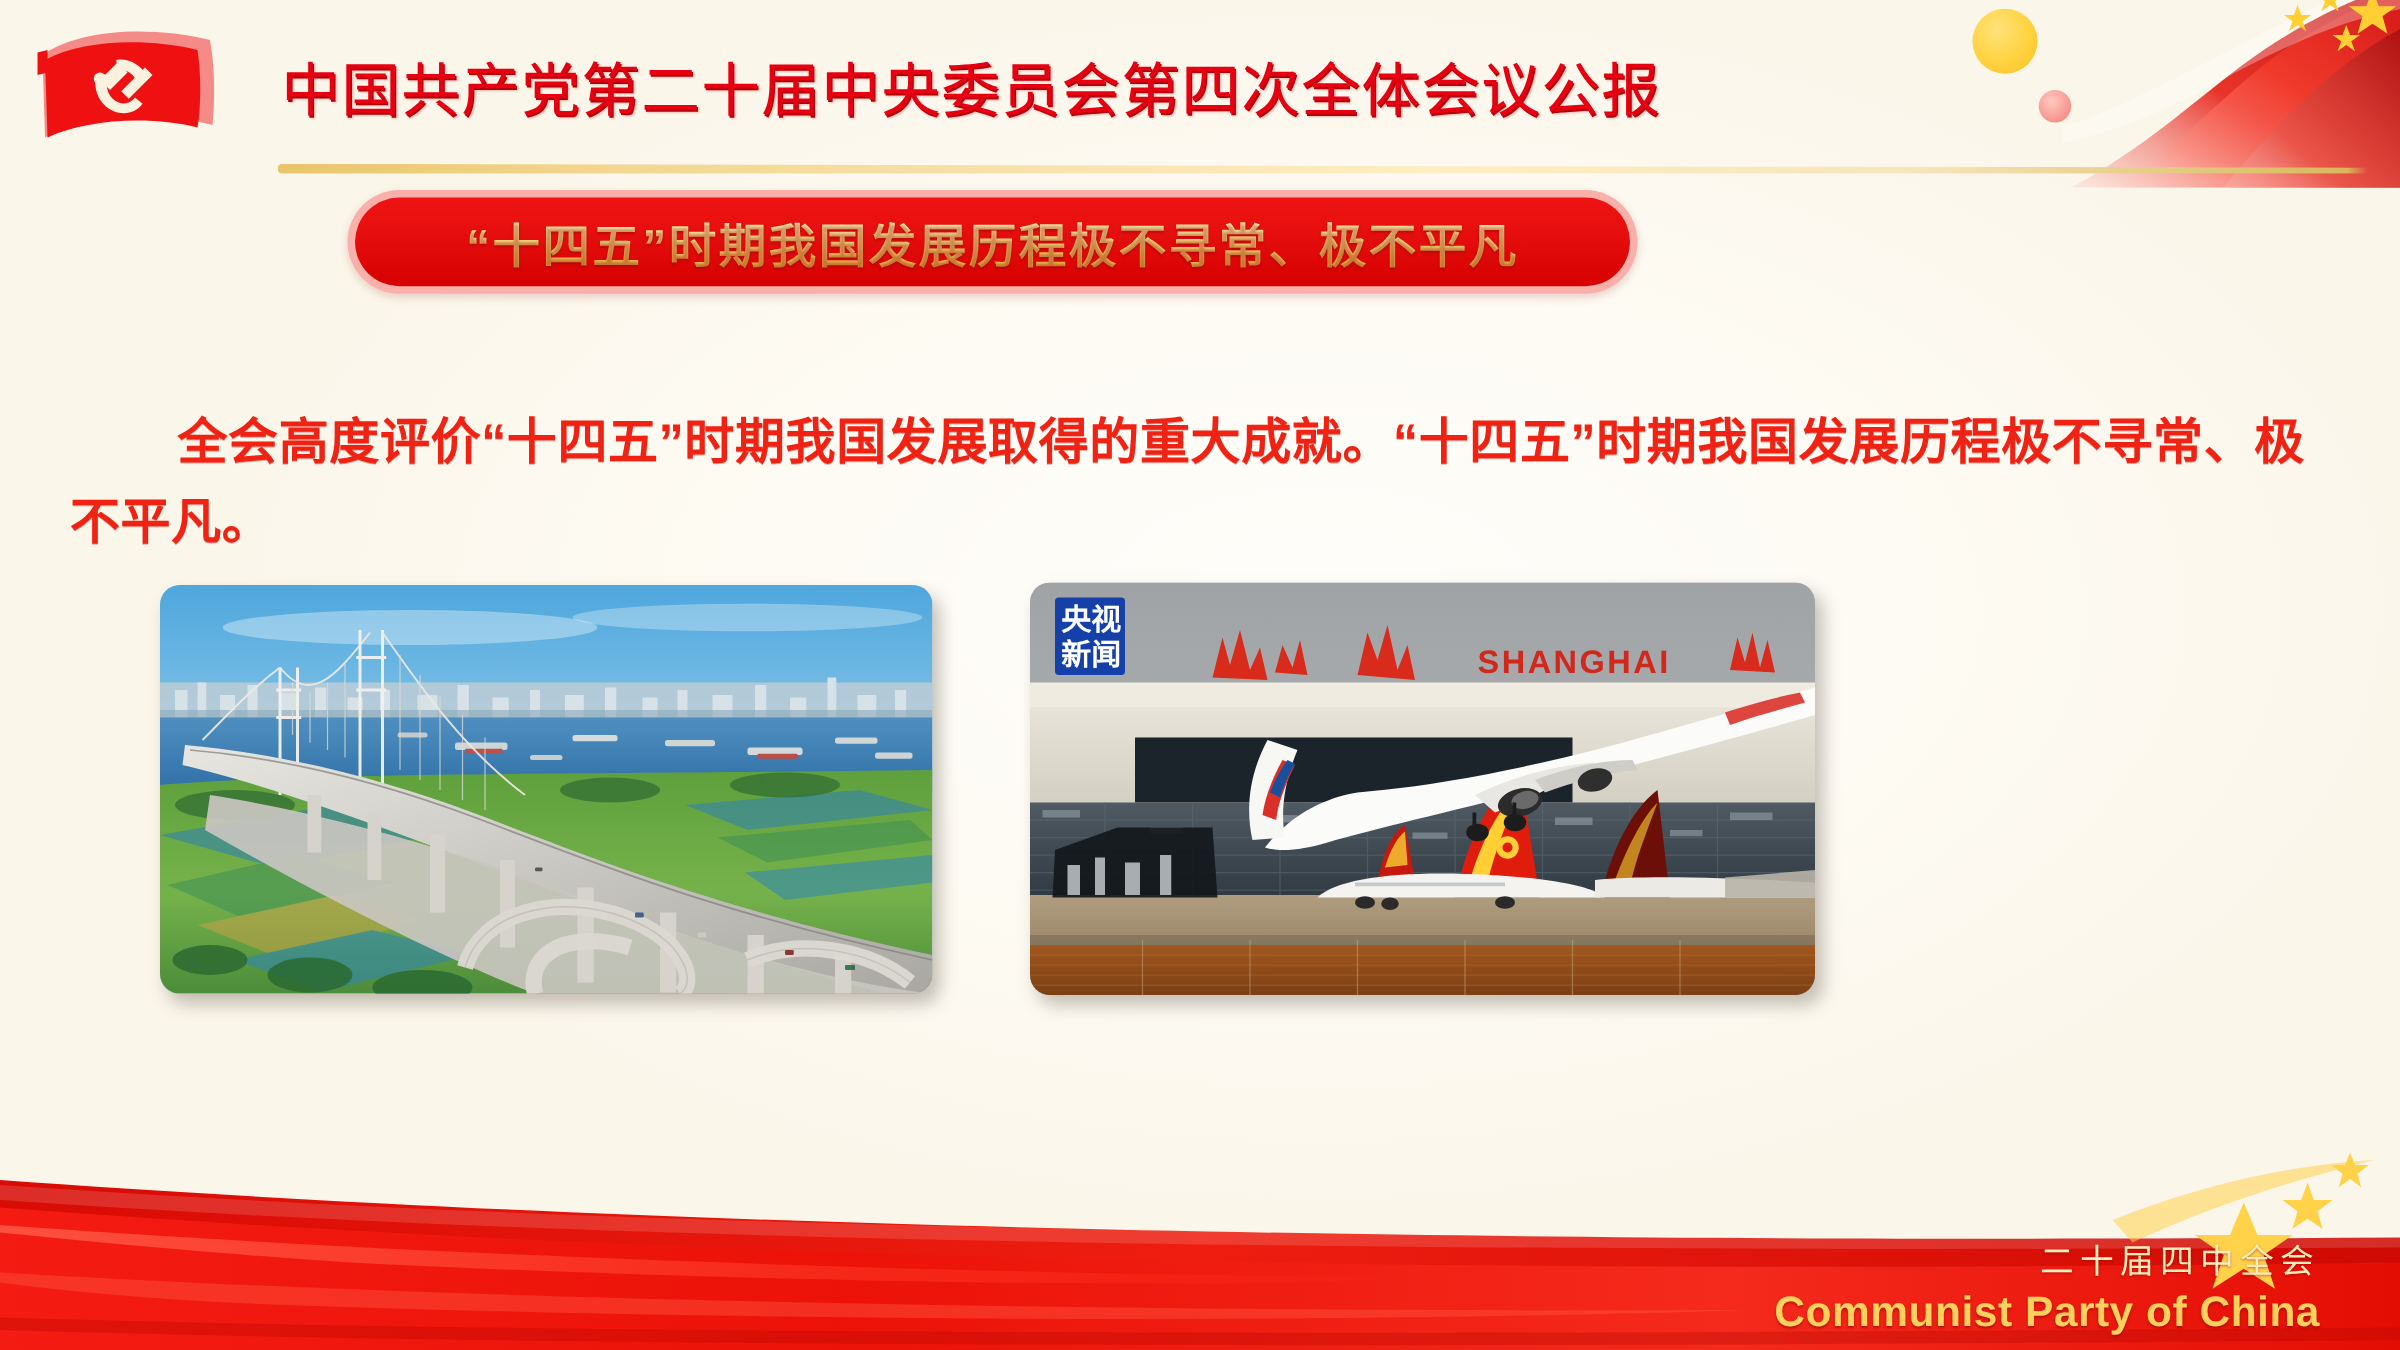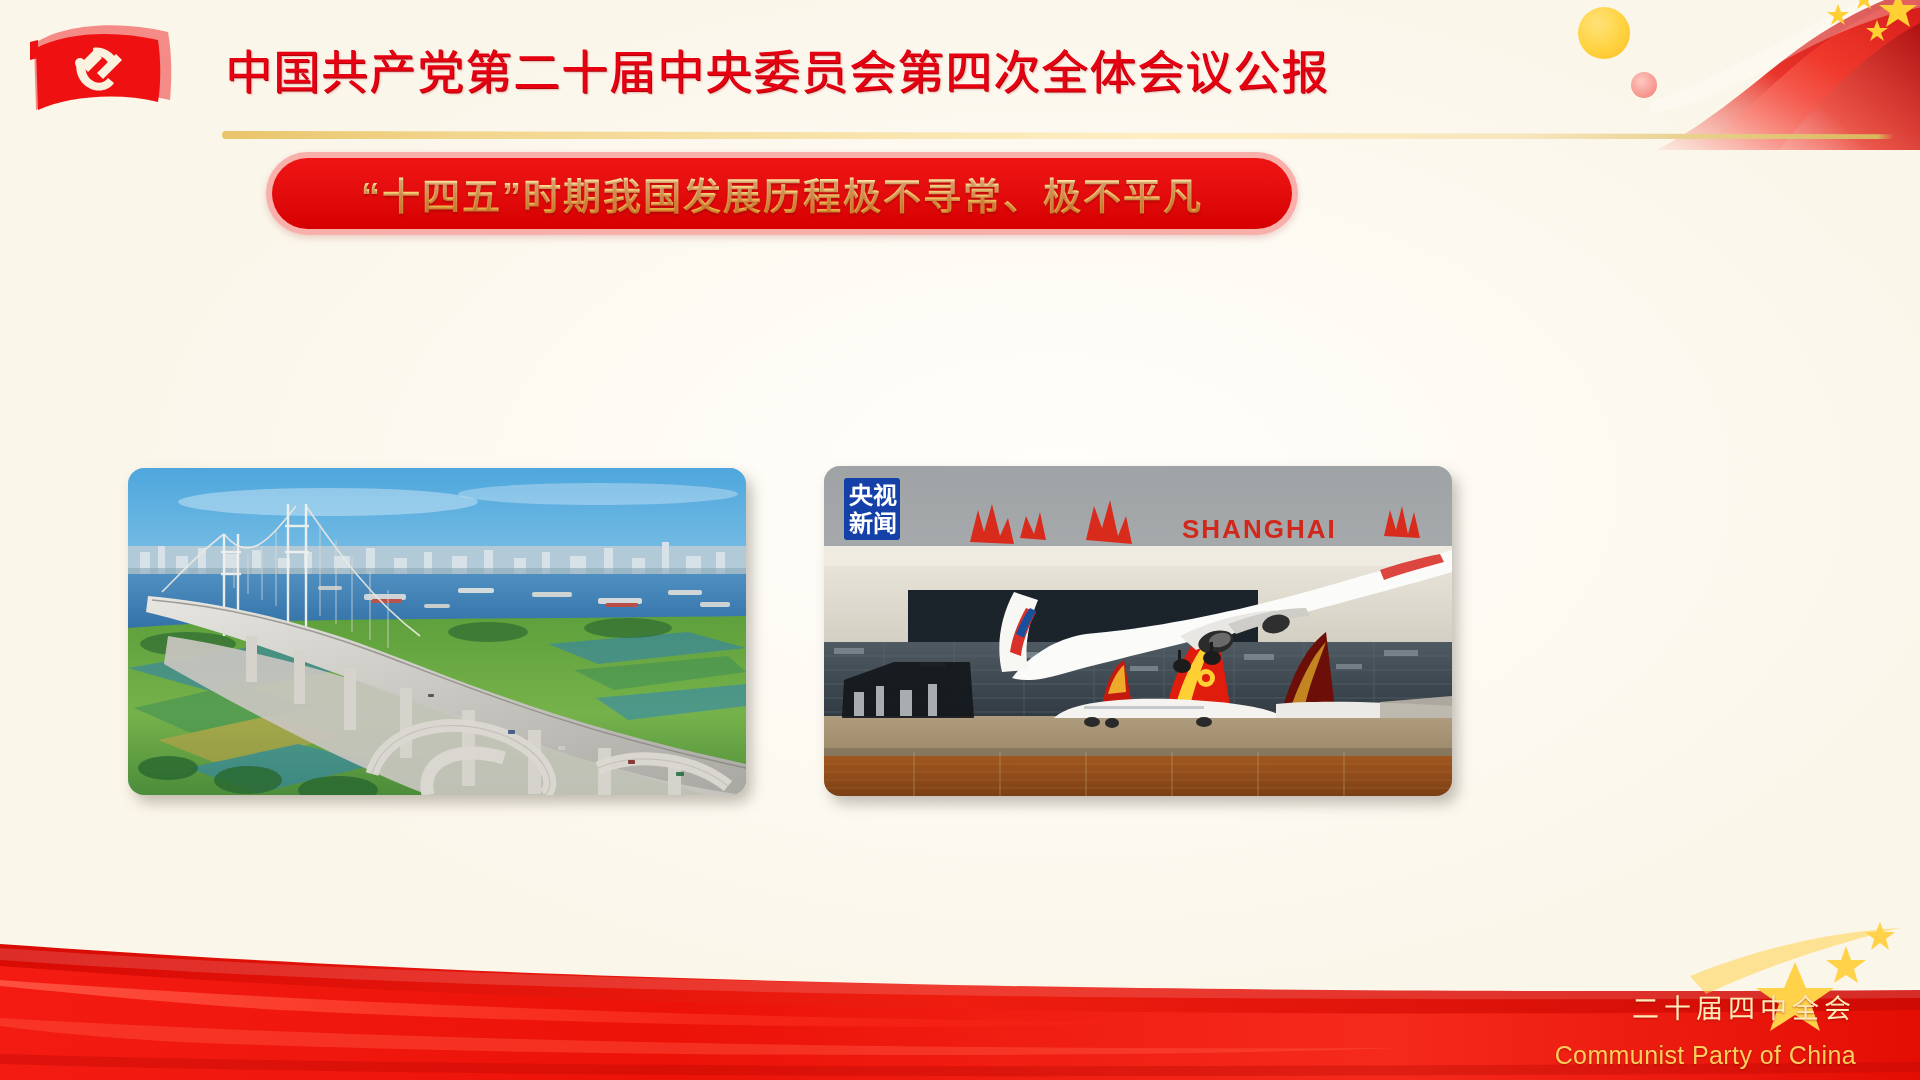--- a/index.html
+++ b/index.html
@@ -44,21 +44,21 @@
   }
   .gold-rule{
     position:absolute;left:222px;top:131px;width:1672px;height:8px;
     background:linear-gradient(90deg,#e9c46a 0%,#f2d58c 14%,#fdeec4 55%,#f7e6bd 78%,#d9b85c 99%,rgba(217,184,92,0) 100%);
     border-radius:4px;
     clip-path:polygon(0 0,100% 40%,100% 100%,0 100%);
   }
 
   
   .banner{
-    position:absolute;left:266px;top:152px;width:1032px;height:83px;
+    position:absolute;left:278px;top:152px;width:1032px;height:83px;
     border-radius:42px;
     background:#f9b0ab;
     padding:6px;box-sizing:border-box;
     box-shadow:0 3px 7px rgba(150,20,20,.18);
   }
   .banner-inner{
     width:100%;height:100%;border-radius:36px;
     background:linear-gradient(180deg,#ef1414 0%,#e40d0d 48%,#d60000 100%);
     display:flex;align-items:center;justify-content:center;
   }
@@ -96,21 +96,21 @@
   .ribbons{position:absolute;left:0;bottom:0;width:1920px;height:210px;}
   .footer-cn{
     position:absolute;right:64px;bottom:54px;
     font-size:27px;font-weight:normal;letter-spacing:5px;
     color:#ffeab8;
     text-shadow:0 1px 2px rgba(130,0,0,.5);
     white-space:nowrap;
   }
   .footer-en{
     position:absolute;right:64px;bottom:10px;
-    font-size:25px;font-weight:normal;letter-spacing:.4px;
+    font-size:34px;font-weight:bold;letter-spacing:.4px;
     color:#ffcf5c;
     text-shadow:0 1px 2px rgba(130,0,0,.5);
     white-space:nowrap;
   }
 </style>
 </head>
 <body>
 
 <div class="slide">
 
@@ -170,20 +170,21 @@
 
   <div class="header-title">中国共产党第二十届中央委员会第四次全体会议公报</div>
   <div class="gold-rule"></div>
 
   <div class="banner">
     <div class="banner-inner">
       <span class="banner-text">“十四五”时期我国发展历程极不寻常、极不平凡</span>
     </div>
   </div>
 
+  <div class="body-copy">全会高度评价“十四五”时期我国发展取得的重大成就。“十四五”时期我国发展历程极不寻常、极不平凡。</div>
 
   <div class="photo photo-left">
     <svg viewBox="0 0 618 327" preserveAspectRatio="none" xmlns="http://www.w3.org/2000/svg">
       <defs>
         <linearGradient id="sky" x1="0" y1="0" x2="0" y2="1">
           <stop offset="0%" stop-color="#4ea7dd"></stop>
           <stop offset="45%" stop-color="#8fc9e8"></stop>
           <stop offset="100%" stop-color="#cfe5ef"></stop>
         </linearGradient>
         <linearGradient id="river" x1="0" y1="0" x2="0" y2="1">

